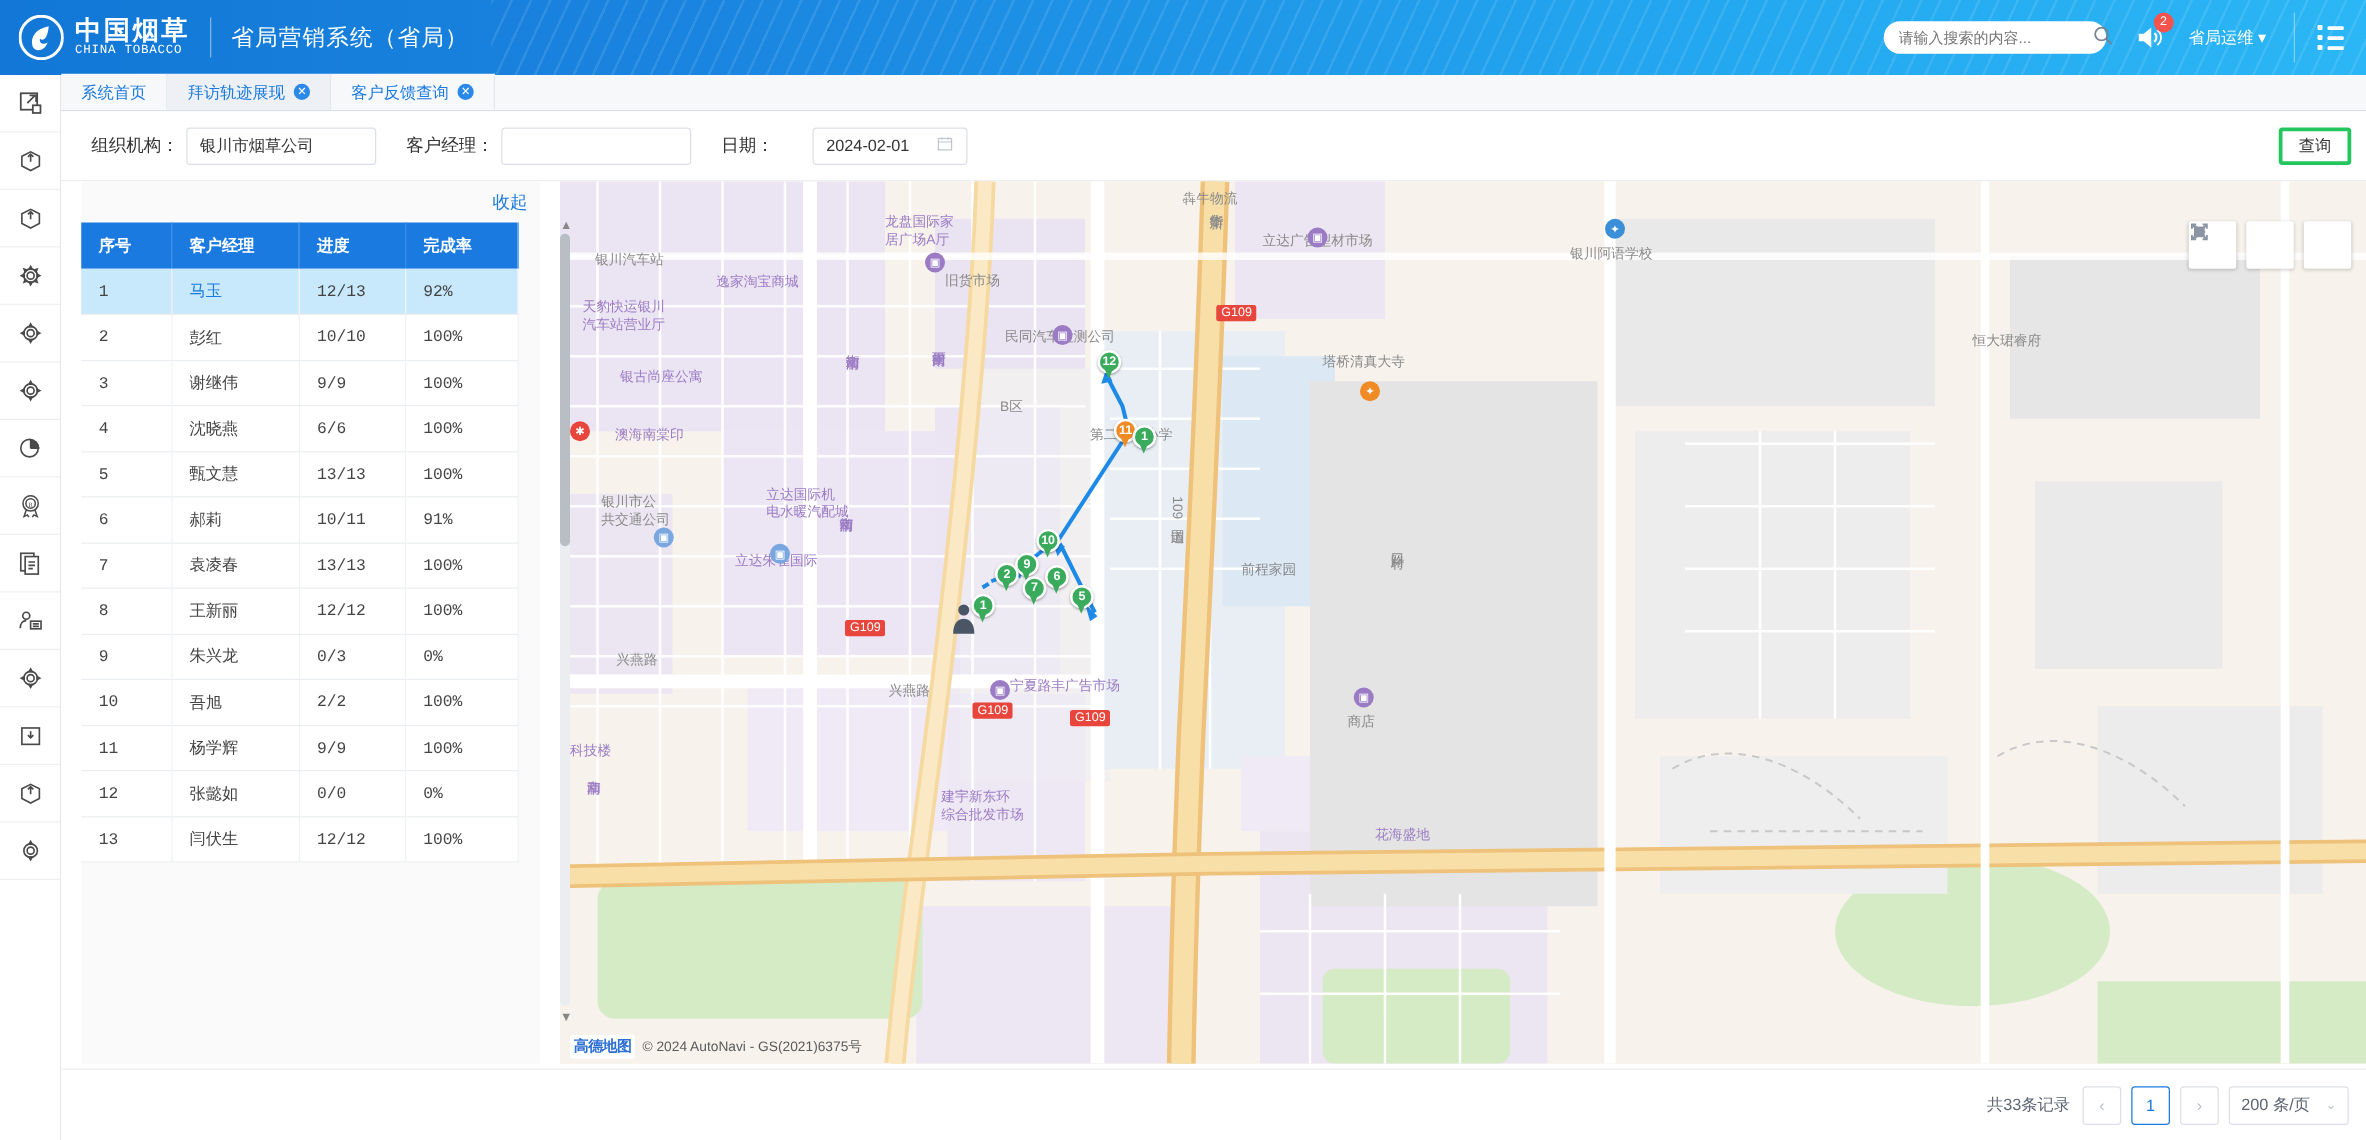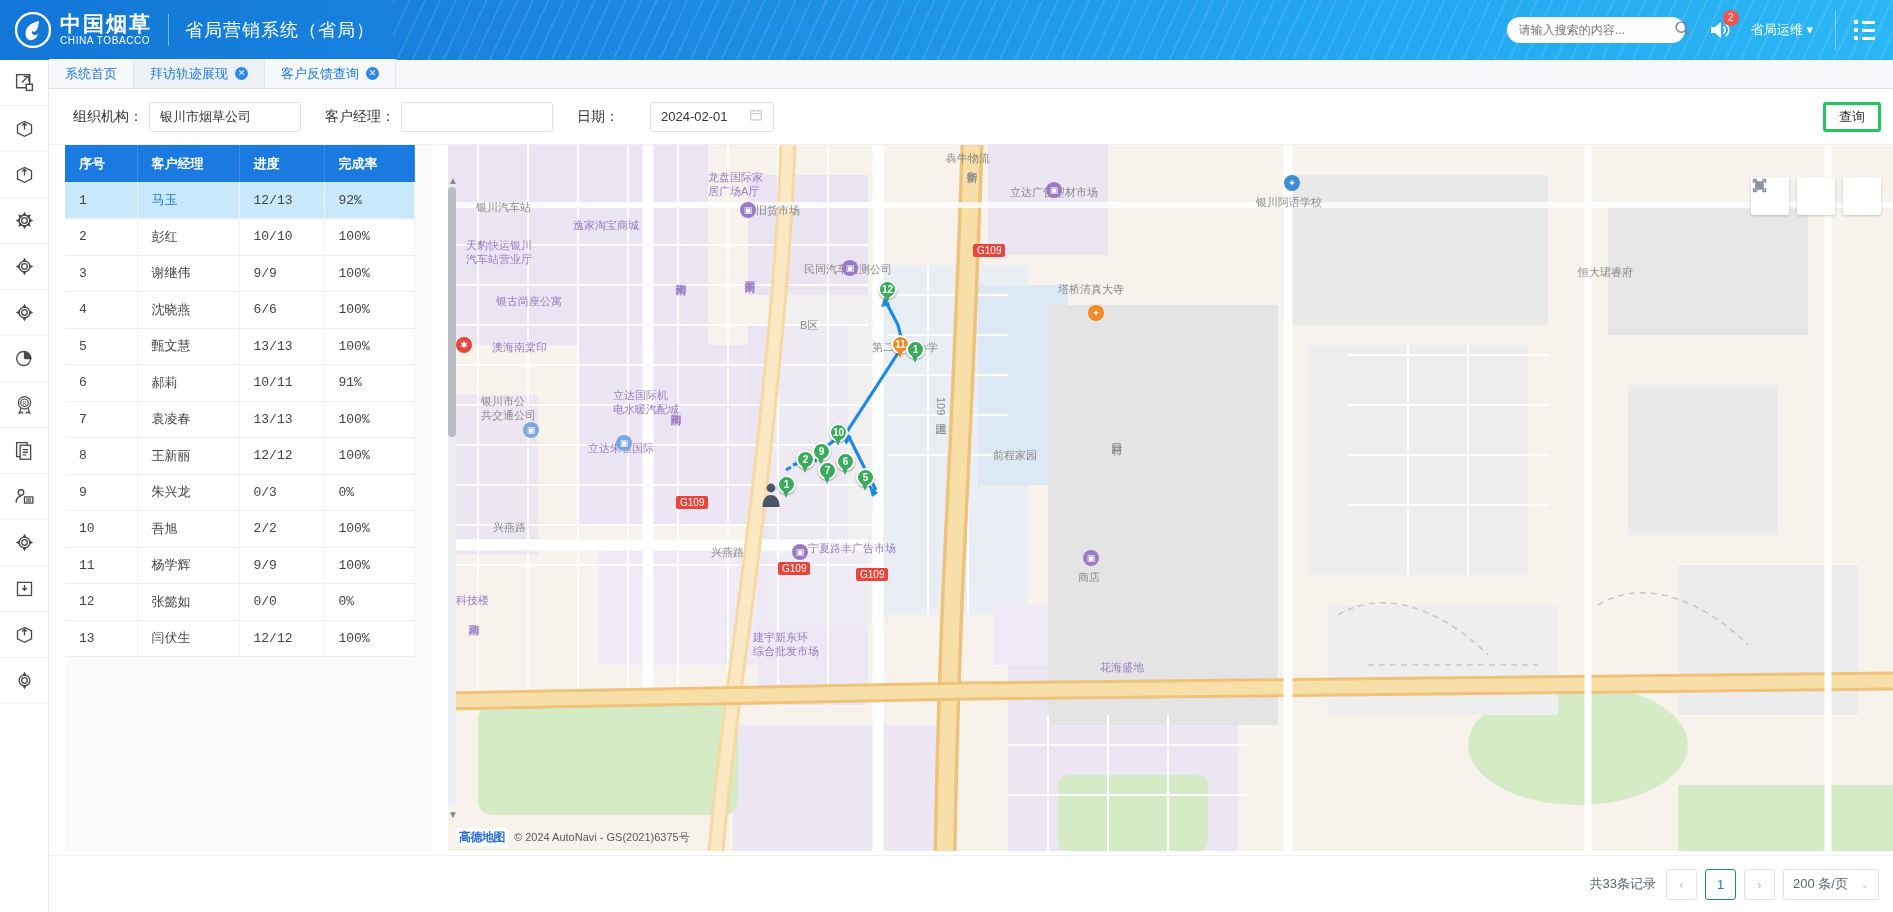--- a/index.html
+++ b/index.html
@@ -19,21 +19,21 @@
     background:repeating-linear-gradient(115deg, rgba(255,255,255,0.10) 0 2px, rgba(255,255,255,0) 2px 14px);
     pointer-events:none;
   }
   .logo-wrap{ display:flex; align-items:center; margin-left:14px; z-index:2;}
   .logo-mark{
     width:38px; height:38px; border-radius:50%;
     display:flex; align-items:center; justify-content:center; margin-right:8px;
   }
   .logo-cn{ color:#fff; font-size:21px; font-weight:bold; letter-spacing:2px;
     font-family:"DejaVu Sans","Liberation Sans",sans-serif; line-height:22px;}
-  .logo-en{ color:#fff; font-size:10px; letter-spacing:0.6px; font-family:Liberation Sans, sans-serif; line-height:12px;}
+  .logo-en{ color:#fff; font-size:10px; letter-spacing:0.6px; font-family:Liberation Mono, monospace; line-height:12px;}
   .logo-div{ width:1px; height:32px; background:rgba(255,255,255,0.45); margin:0 16px; }
   .app-title{ color:#fff; font-size:18px; letter-spacing:1px; z-index:2;}
   .header-right{ position:absolute; right:0; top:0; height:60px; display:flex; align-items:center; z-index:3;}
   .search-box{
     width:178px; height:26px; background:#fff; border-radius:13px;
     display:flex; align-items:center; padding:0 6px 0 12px;
   }
   .search-box input{
     border:none; outline:none; flex:1; font-size:12px; color:#888; background:transparent;
     font-family:"Liberation Sans",sans-serif;
@@ -490,21 +490,21 @@
       </g>
     </svg>
 
     <div class="poi gray" style="left:28px;  top:55px;">银川汽车站</div>
     <div class="poi purple" style="left:260px; top:25px;">龙盘国际家</div>
     <div class="poi purple" style="left:260px; top:39px;">居广场A厅</div>
     <div class="poi gray" style="left:498px; top:6px;">犇牛物流</div>
     <div class="poi gray" style="left:562px; top:40px;">立达广告型材市场</div>
     <div class="poi gray" style="left:808px; top:50px;">银川阿语学校</div>
     <div class="poi purple" style="left:125px; top:73px;">逸家淘宝商城</div>
-    <div class="poi gray" style="left:308px; top:58px;">旧货市场</div>
+    <div class="poi gray" style="left:308px; top:72px;">旧货市场</div>
     <div class="poi purple" style="left:18px;  top:93px;">天豹快运银川</div>
     <div class="poi purple" style="left:18px;  top:107px;">汽车站营业厅</div>
     <div class="poi gray" style="left:356px; top:117px;">民同汽车检测公司</div>
     <div class="poi gray" style="left:1130px;top:120px;">恒大珺睿府</div>
     <div class="poi purple" style="left:48px;  top:149px;">银古尚座公寓</div>
     <div class="poi gray" style="left:610px; top:137px;text-align:center;">塔桥清真大寺</div>
     <div class="poi purple" style="left:294px; top:128px; writing-mode:vertical-rl;">丽景南街</div>
     <div class="poi gray" style="left:352px; top:173px;">B区</div>
     <div class="poi purple" style="left:225px; top:130px; writing-mode:vertical-rl;">清和南街</div>
     <div class="poi purple" style="left:44px;  top:195px;">澳海南棠印</div>
@@ -612,20 +612,21 @@
       </div>
     </div>
 
     <div class="map-attrib">
       <span class="amap-logo">高德地图</span>
       <span>© 2024 AutoNavi - GS(2021)6375号</span>
     </div>
   </div>
 
   <div class="panel">
+    <div class="collapse-link">收起</div>
     <table class="grid">
       <colgroup>
           <col class="col-no">
           <col class="col-mgr">
           <col class="col-prog">
           <col class="col-rate">
         </colgroup>
       <thead>
         <tr>
           <th>序号</th>

